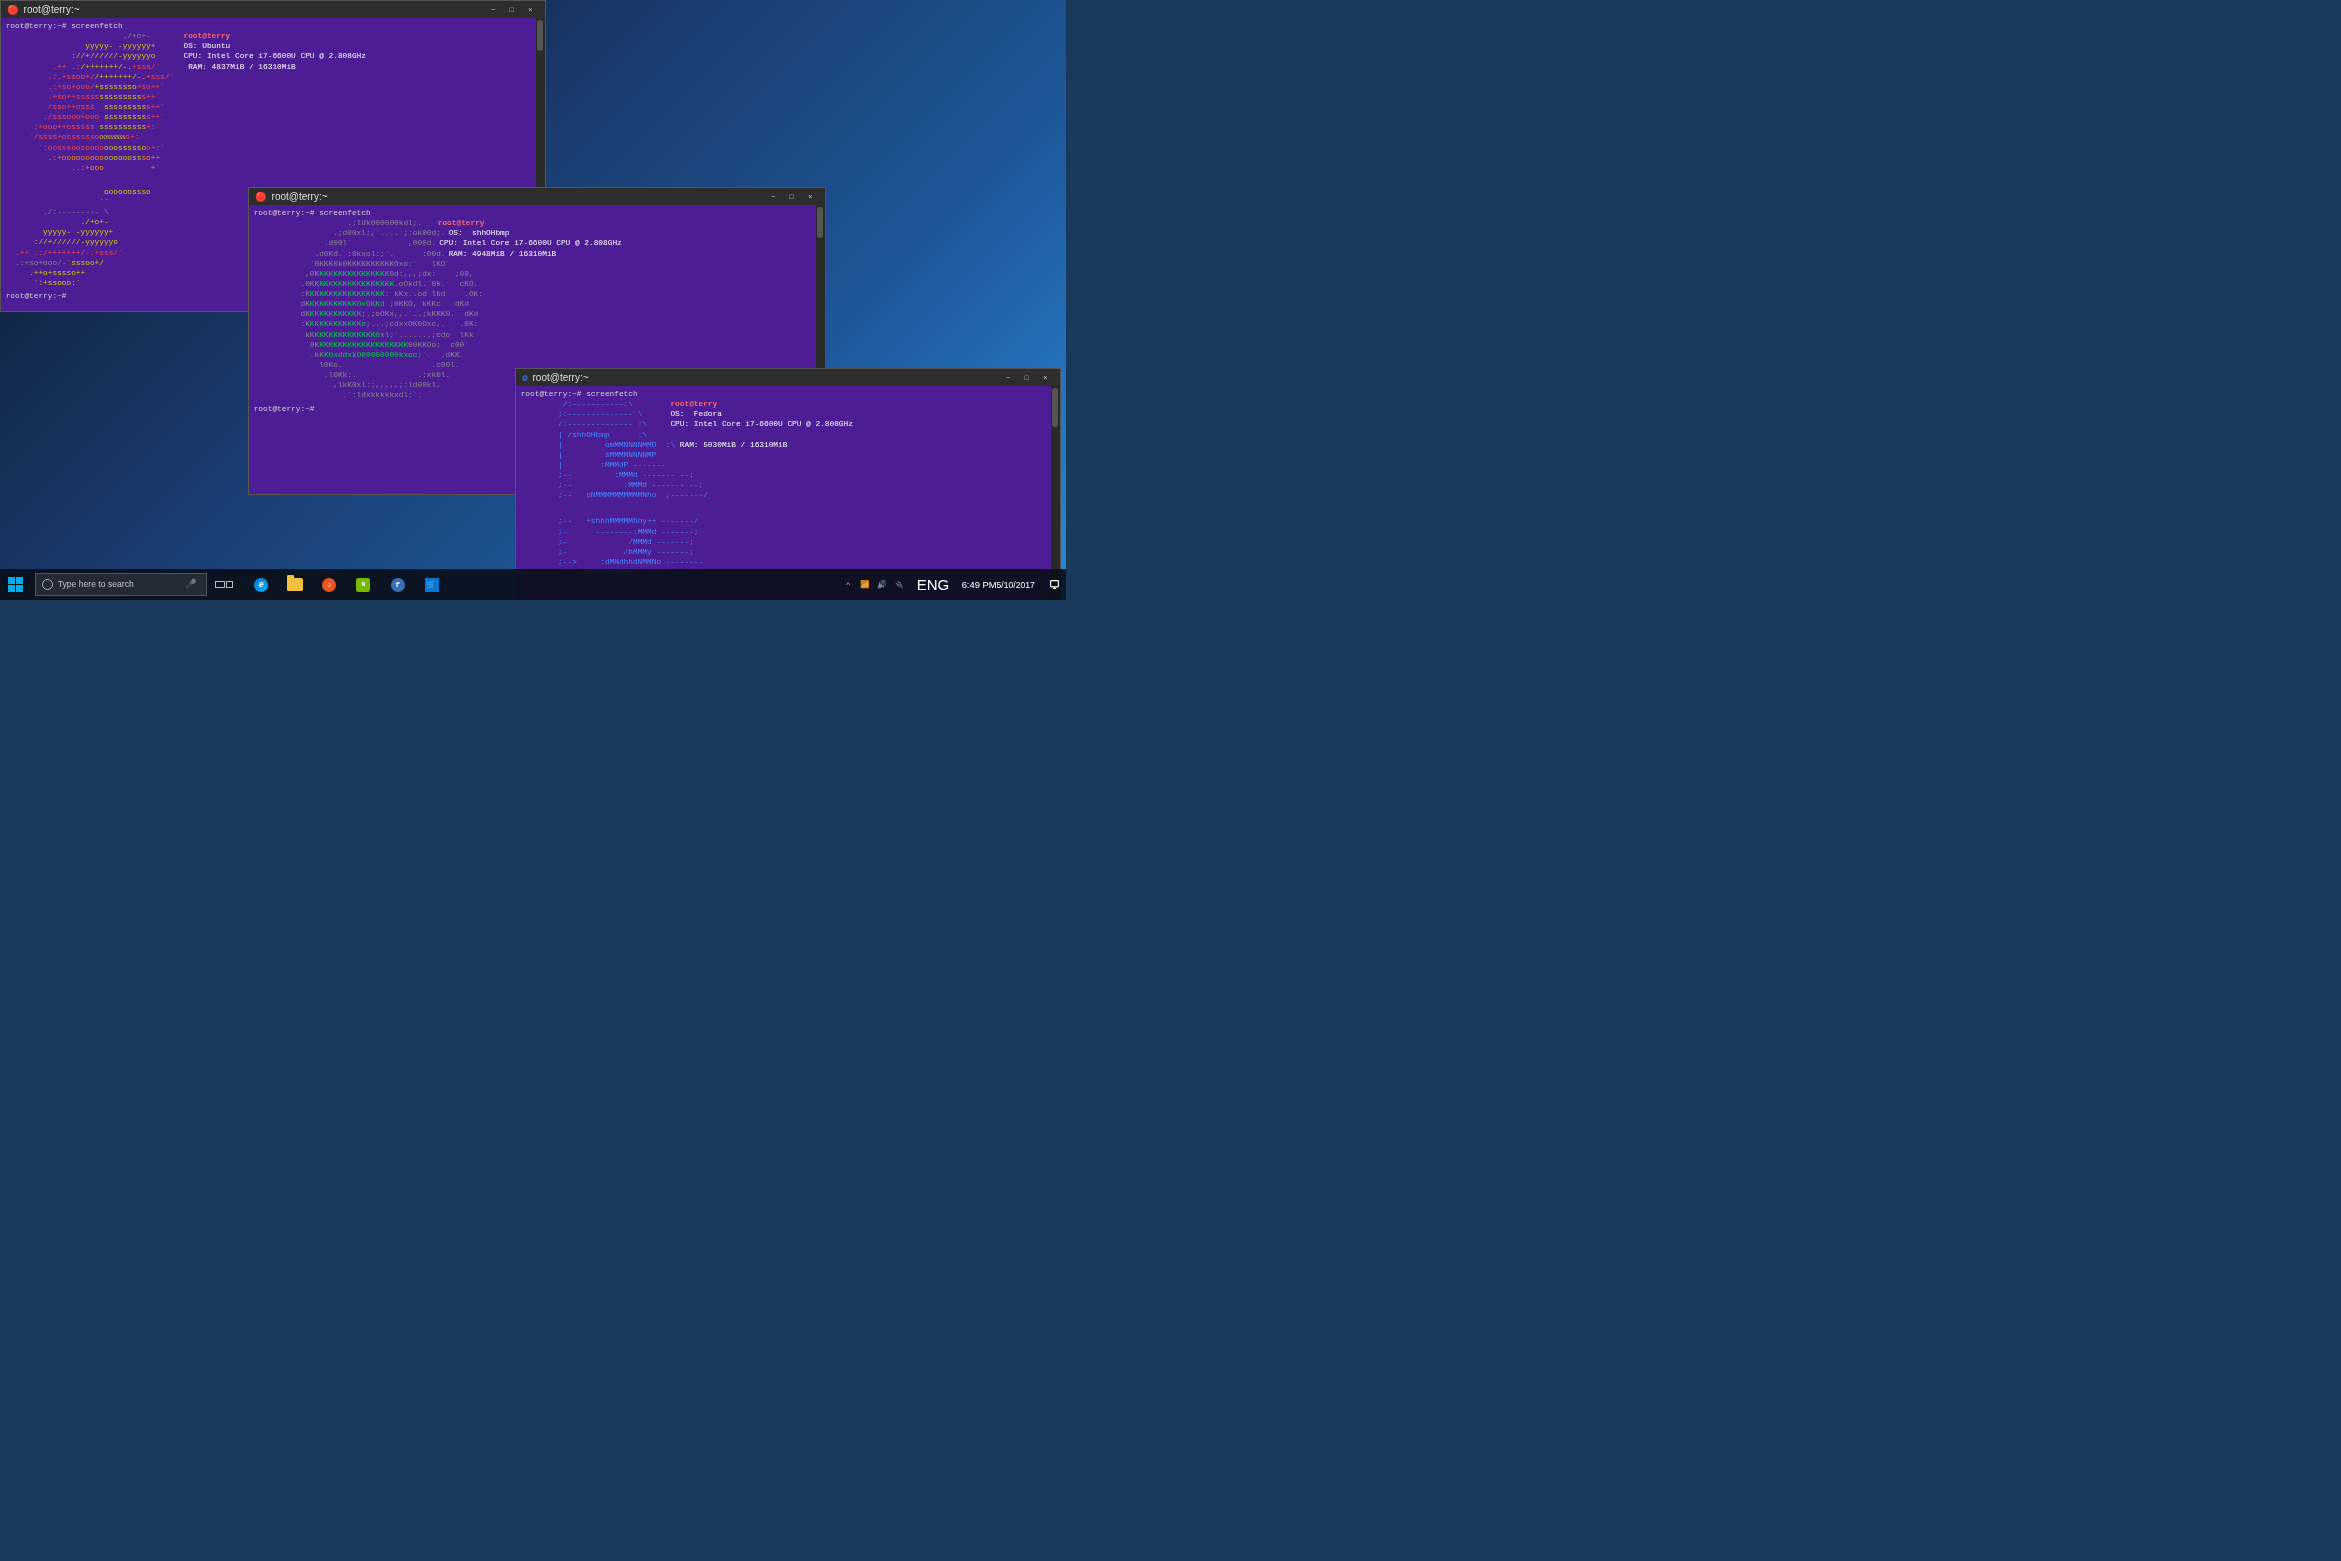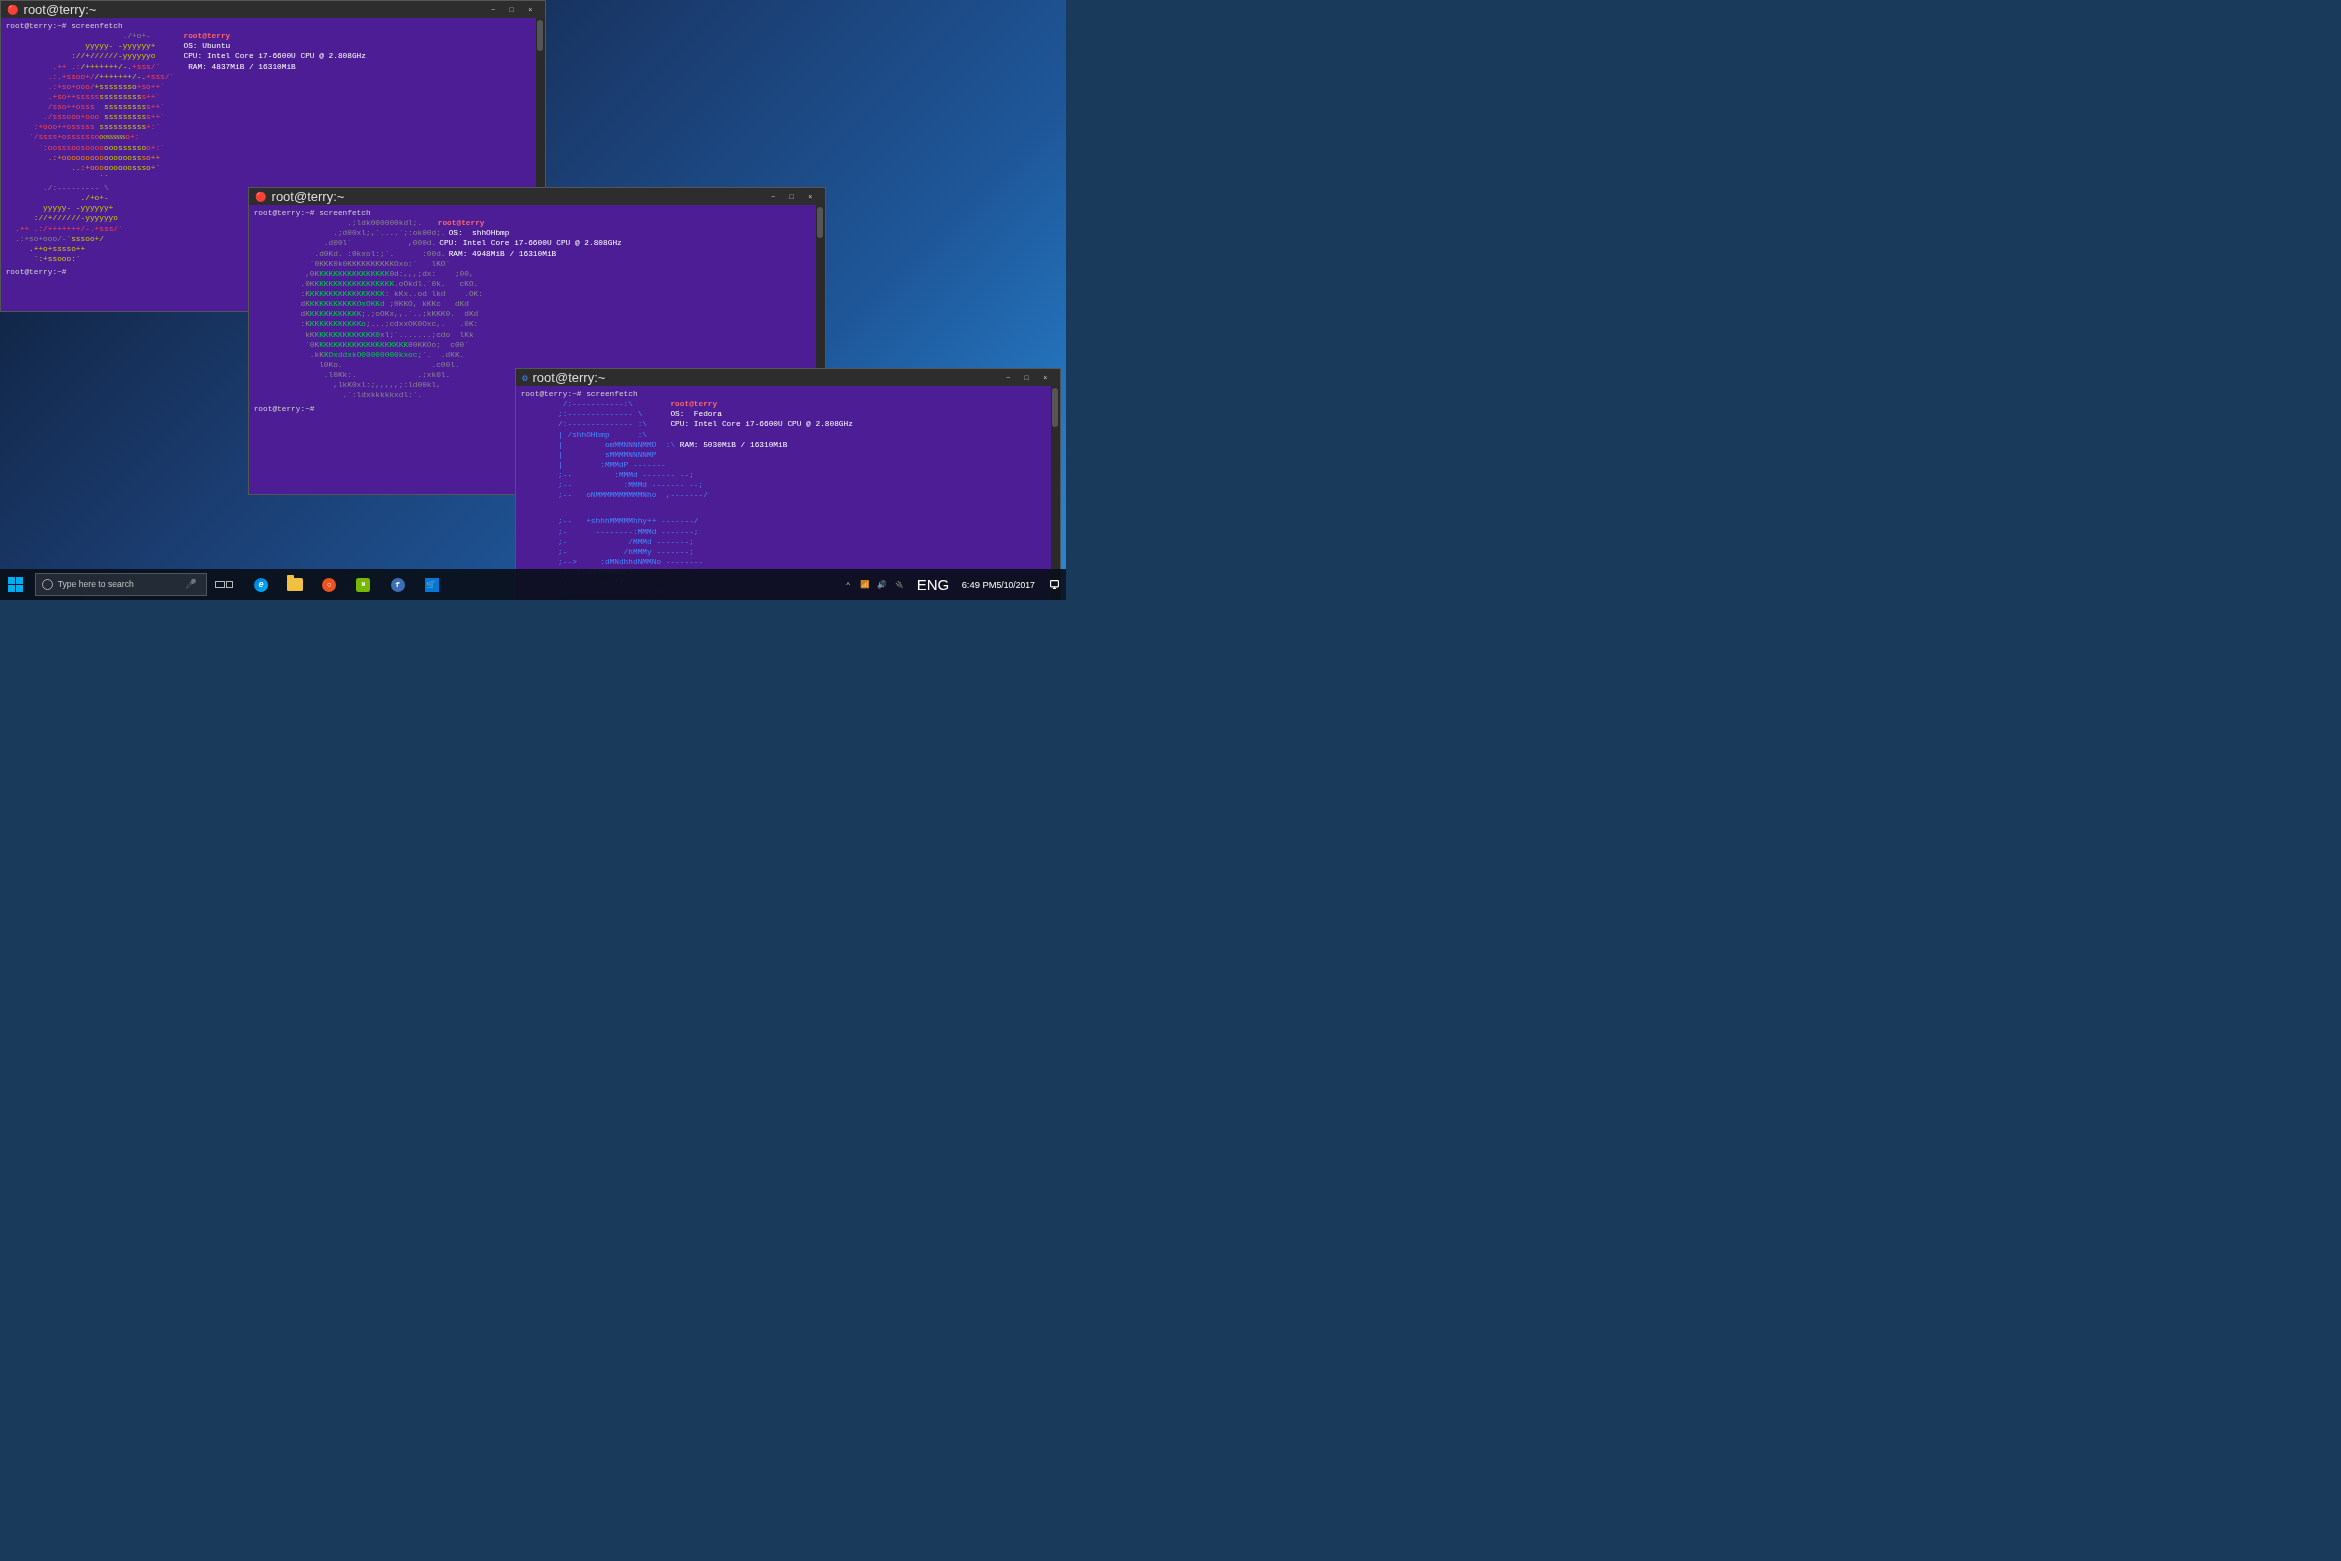--- a/index.html
+++ b/index.html
@@ -168,21 +168,21 @@
       height: 17px;
       background: #2d2d2d;
       display: flex;
       align-items: center;
       padding: 0 6.2px;
       flex-shrink: 0;
     }
 
     .window-title {
       color: #ddd;
-      font-size: 13px;
+      font-size: 10px;
       font-family: 'Segoe UI', sans-serif;
       flex: 1;
     }
 
     .window-controls {
       display: flex;
       gap: 1.6px;
     }
 
     .win-ctrl {
@@ -458,21 +458,21 @@
       <span style="color:#cccc00;">ooossssso</span>
       <span style="color:#ff4444;">o+:`</span>
     </div>
     <div class="term-line">
       <span style="color:#ff8800;">         .:+ooooooooo</span>
       <span style="color:#cccc00;">ooooooss</span>
       <span style="color:#ff8800;">so++</span>
     </div>
     <div class="term-line">
       <span style="color:#ff8800;">              ..:+ooo</span>
-      <span style="color:#cccc00;">oooooossso</span>
+      <span style="color:#cccc00;margin-top:24px;">oooooossso</span>
       <span style="color:#ff8800;">+`</span>
     </div>
     <div class="term-line">
       <span style="color:#cccc00;">                    ``</span>
     </div>
     <div class="term-line">
       <span style="color:#888;">        ./:--------- \</span>
     </div>
     <div class="term-line">
       <span style="color:#cccc00;">                ./+o+-</span>

